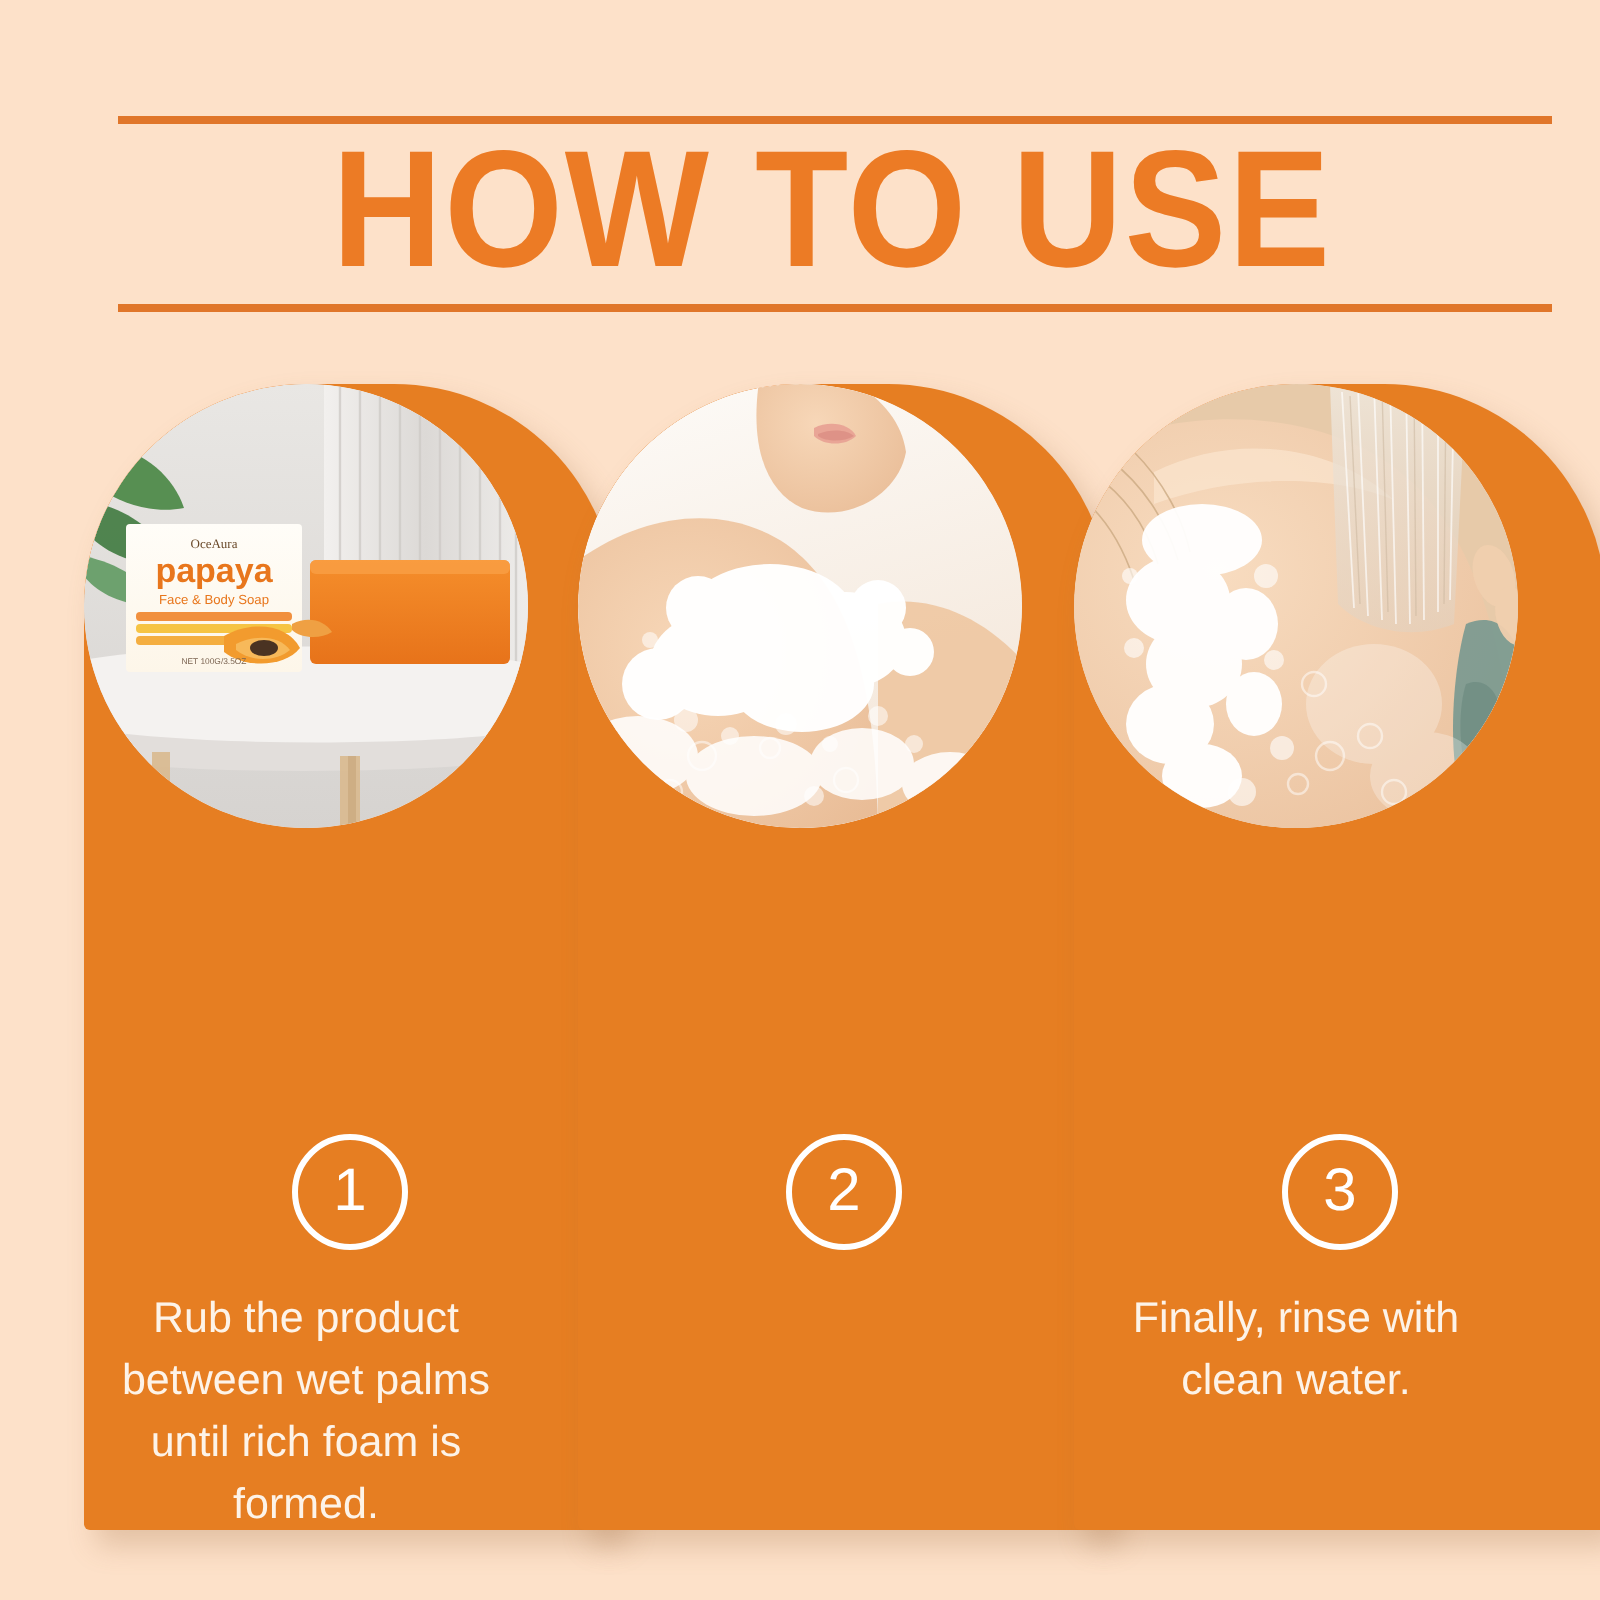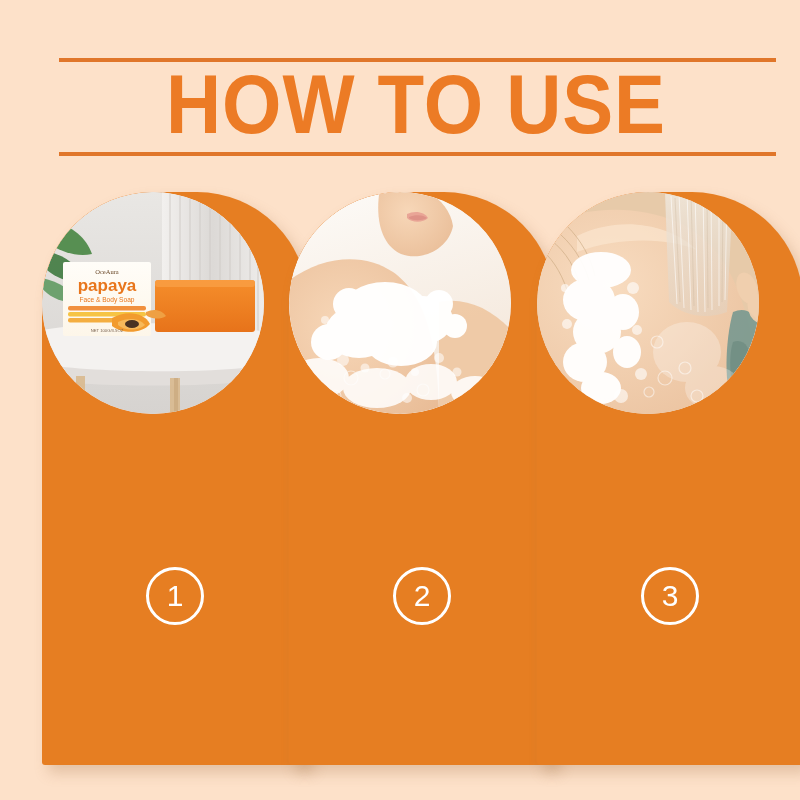--- a/index.html
+++ b/index.html
@@ -201,20 +201,21 @@
 
           <path d="M70 126 C84 118 102 120 108 132 C100 142 80 142 70 134 Z" fill="#f29b2e"></path>
           <path d="M76 130 C86 125 98 126 103 133 C96 139 83 139 76 133 Z" fill="#f7b95a"></path>
           <ellipse cx="90" cy="132" rx="7" ry="4" fill="#4a3322"></ellipse>
           <path d="M104 120 C112 116 120 118 124 124 C118 128 108 127 104 123 Z" fill="#efa043"></path>
           <text x="65" y="140" font-family="Liberation Sans, sans-serif" font-size="4.2" fill="#7a6350" text-anchor="middle">NET 100G/3.5OZ</text>
         </g>
       </svg>
     </div>
     <div class="badge">1</div>
+    <div class="card-text">Rub the product between wet palms until rich foam is formed.</div>
   </div>
 
   <div class="card card-2">
     <div class="card-photo">
       <svg width="222" height="222" viewBox="0 0 222 222" xmlns="http://www.w3.org/2000/svg">
         <defs>
           <clipPath id="c2clip">
               <circle cx="111" cy="111" r="111"></circle>
             </clipPath>
           <linearGradient id="bg2" x1="0" y1="0" x2="0.3" y2="1">
@@ -361,15 +362,16 @@
           </g>
 
           <g fill="#ffffff" opacity="0.28">
             <ellipse cx="150" cy="160" rx="34" ry="30"></ellipse>
             <ellipse cx="176" cy="196" rx="28" ry="22"></ellipse>
           </g>
         </g>
       </svg>
     </div>
     <div class="badge">3</div>
+    <div class="card-text">Finally, rinse with clean water.</div>
   </div>
 
 </div>
 
 </body></html>

